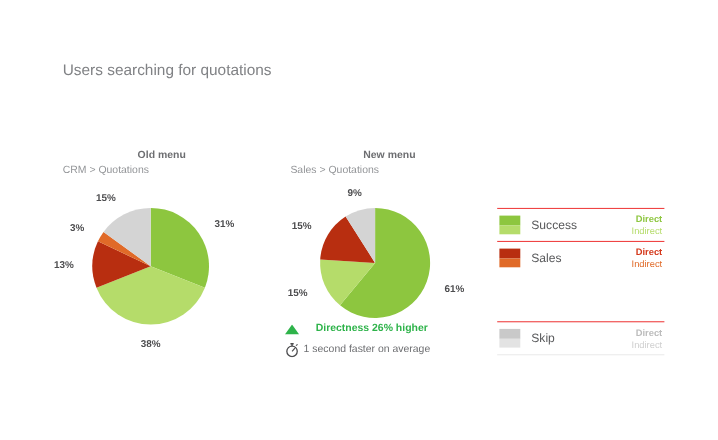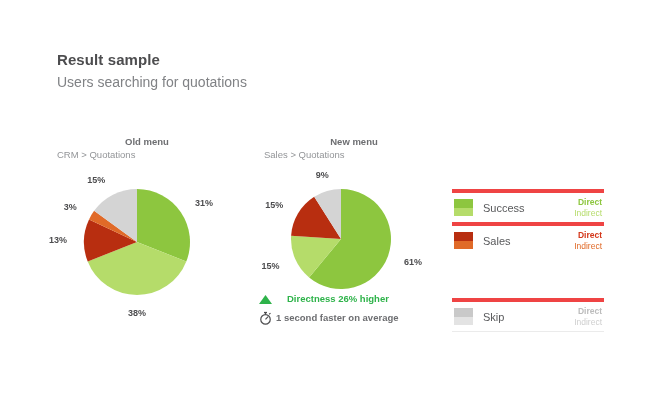--- a/index.html
+++ b/index.html
@@ -93,34 +93,34 @@
     align-items: center;
     justify-content: flex-start;
     flex: 0 0 17px;
   }
   .foot-text {
     font-size: 9.5px;
     line-height: 12px;
     white-space: nowrap;
   }
   #directness-text { color: #2eb34a; font-weight: bold; margin-left: 11px; }
-  #speed-text      { color: #6d6e71; font-weight: bold; }
+  #speed-text      { color: #6d6e71; font-weight: normal; }
 
   
   #legend {
     position: absolute;
     left: 452px;
     top: 189px;
     width: 152px;
   }
   .legend-row {
     display: flex;
     align-items: center;
     height: 29px;
-    border-top: 4px solid #ef4444;
+    border-top: 1px solid #ef4444;
     padding: 0 2px;
   }
   .legend-row:last-child { border-bottom: 1px solid #ebebeb; margin-top: 43px; }
   .swatch {
     width: 19px;
     height: 17px;
     flex: 0 0 19px;
     display: flex;
     flex-direction: column;
     margin-right: 10px;
@@ -141,21 +141,20 @@
     font-size: 8.5px;
     font-weight: bold;
     white-space: nowrap;
   }
   .legend-sub .indirect { font-weight: normal; }
 </style>
 </head>
 <body>
 
 <div id="header">
-  <div id="title">Result sample</div>
   <div id="subtitle">Users searching for quotations</div>
 </div>
 
 <div class="pie-panel" id="panel-old">
   <div class="panel-title">Old menu</div>
   <div class="panel-path">CRM &gt; Quotations</div>
   <div class="pie-wrap">
     <svg class="pie-svg" id="pie-0" width="180" height="150" viewBox="0 0 180 150">
         <path d="M 80 75 L 80.00 22.00 A 53 53 0 0 1 129.28 94.51 Z" fill="#8dc63f"></path>
         <text x="137.90" y="39.15" text-anchor="start" class="slice-label">31%</text>

